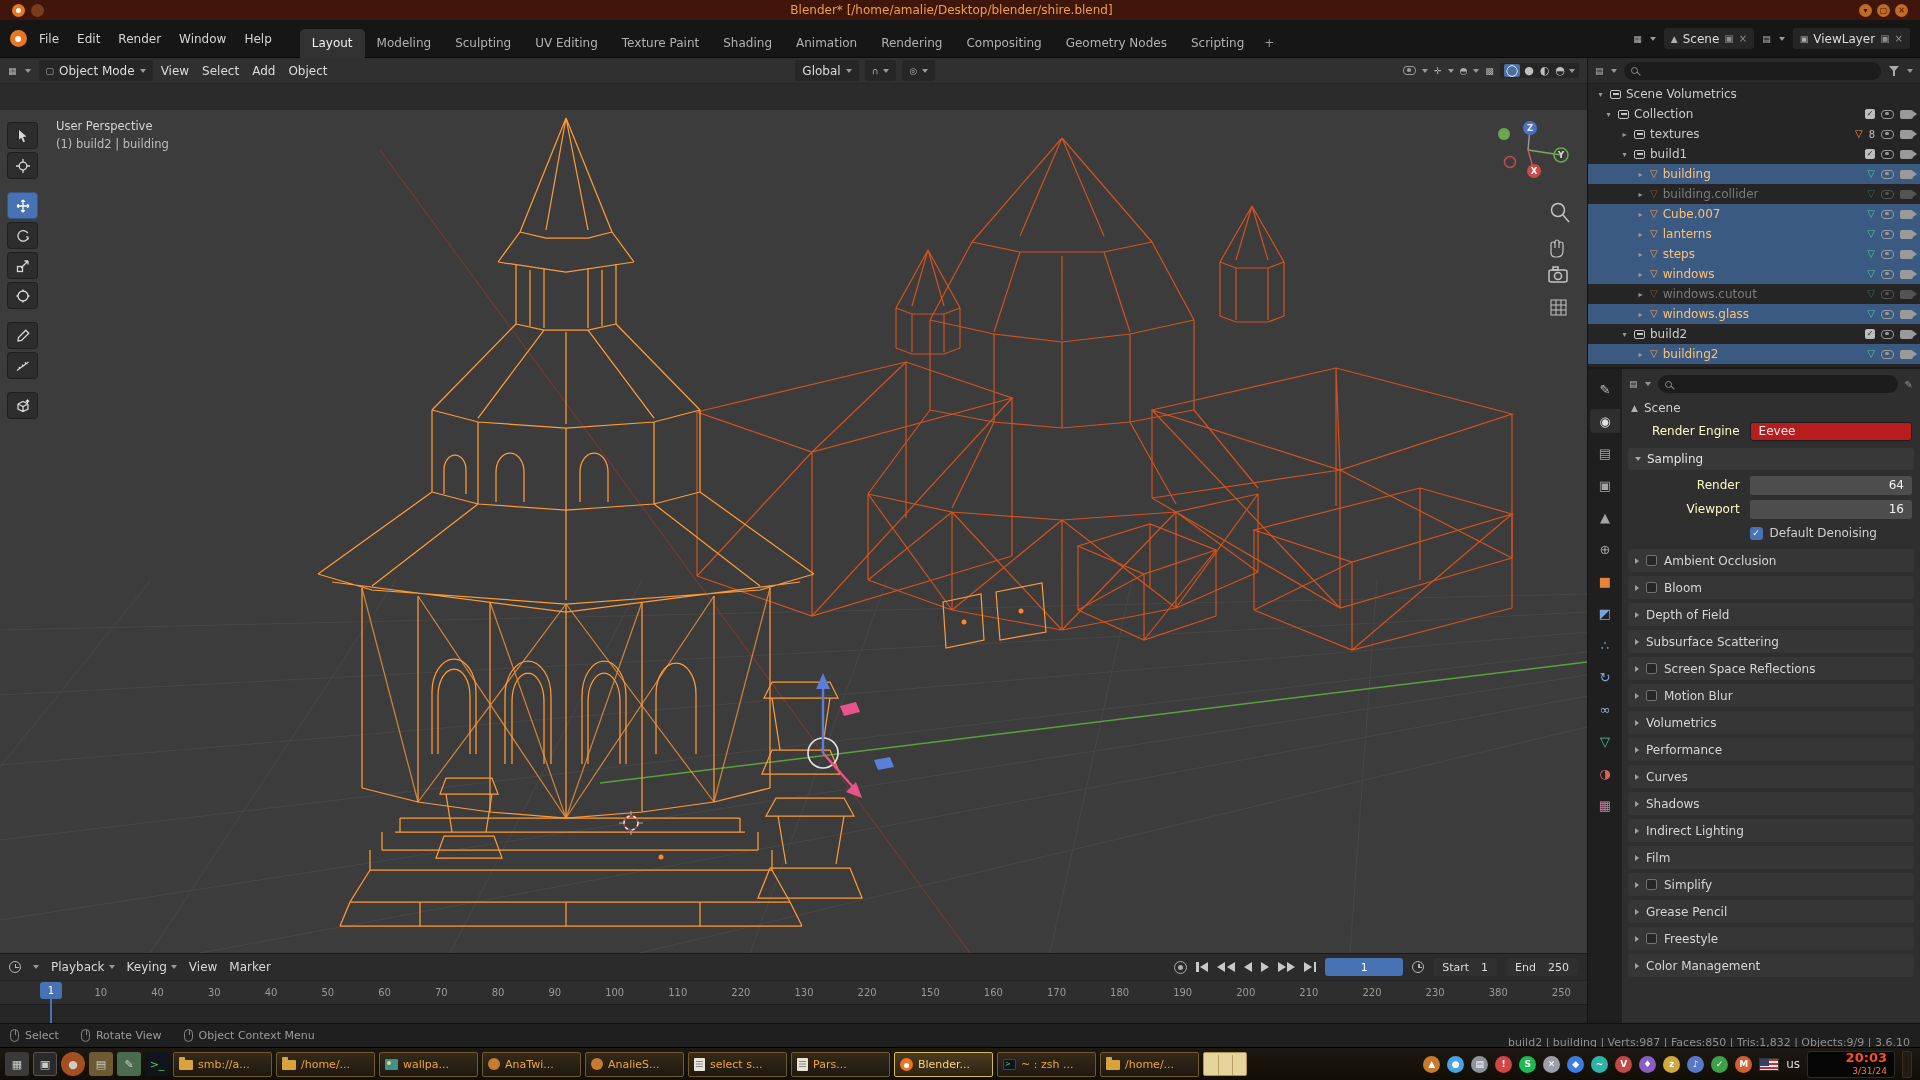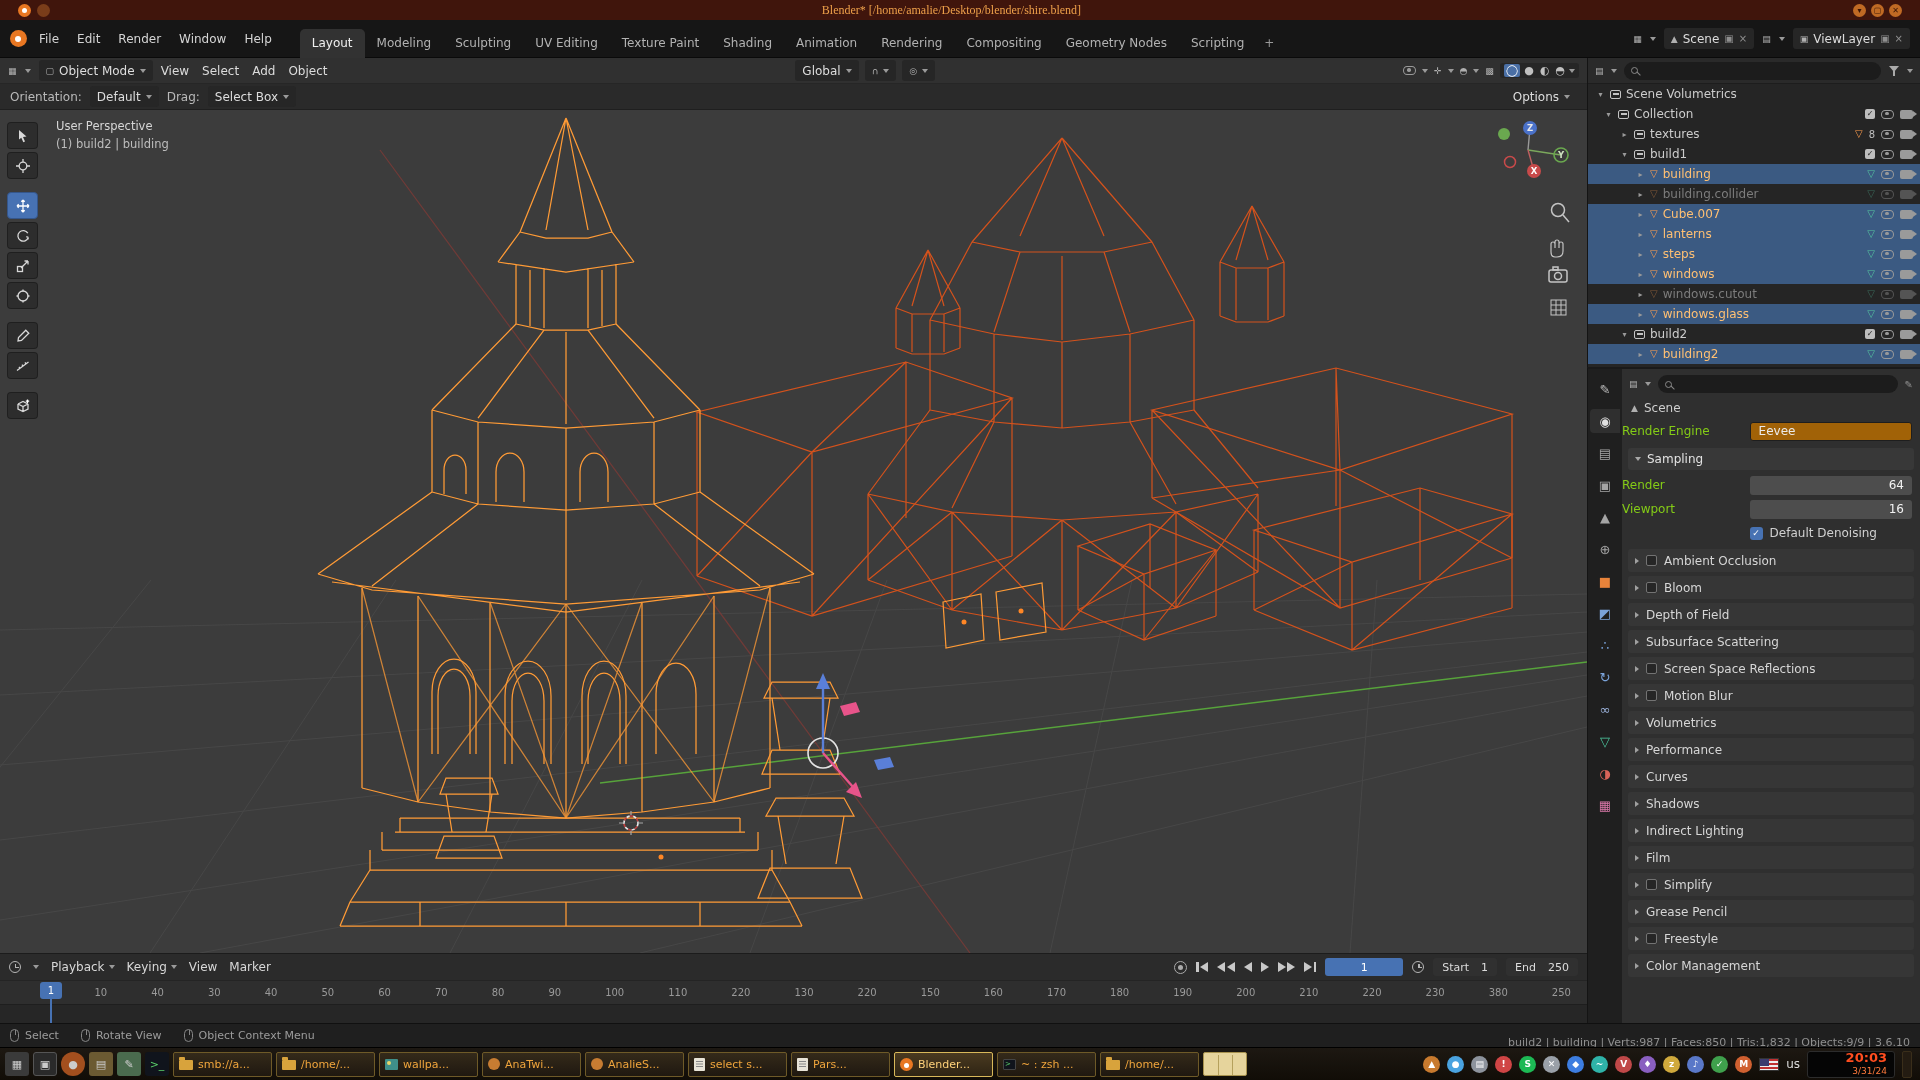--- a/index.html
+++ b/index.html
@@ -1,21 +1,21 @@
 <!DOCTYPE html>
 <html><head>
 <meta charset="utf-8">
 <style>
   * { margin:0; padding:0; box-sizing:border-box; }
   html,body { background:#000; }
   body { font-family:"DejaVu Sans","Liberation Sans",sans-serif; }
   .screen { position:relative; width:1920px; height:1080px; background:#2b2b2b; overflow:hidden; }
 
   
-  .titlebar { position:absolute; left:0; top:0; width:1920px; height:20px; background:#40150c; display:flex; align-items:center; padding:0 18px;font-family:Liberation Serif, serif; }
+  .titlebar { position:absolute; left:0; top:0; width:1920px; height:20px; background:#40150c; display:flex; align-items:center; padding:0 12px; }
   .titlebar .tl-left { display:flex; gap:6px; align-items:center; }
   .blogo { width:13px; height:13px; border-radius:50%; background:#e87722; position:relative; }
   .blogo::after { content:''; position:absolute; left:4px; top:4px; width:5px; height:5px; border-radius:50%; background:#fff; }
   .tl-circle { width:13px; height:13px; border-radius:50%; background:#7a3d1a; }
   .titlebar .title { flex:1; text-align:center; color:#eda04a; font-size:12px; }
   .tl-btns { display:flex; gap:5px; }
   .tl-btn { width:13px; height:13px; border-radius:50%; background:#c06a24; color:#3a1505; font-size:8px; line-height:13px; text-align:center; }
 
   
   .topbar { position:absolute; left:0; top:20px; width:1920px; height:38px; background:#161616; display:flex; align-items:center; padding:0 10px; border-bottom:1px solid #0a0a0a; }
@@ -84,23 +84,23 @@
 
   
   .props { position:absolute; left:1587px; top:367px; width:333px; height:656px; background:#2f2f2f; border-left:1px solid #141414; border-top:2px solid #1a1a1a; display:flex; }
   .ptabs { width:34px; background:#1f1f1f; display:flex; flex-direction:column; align-items:center; padding-top:8px; gap:8px; flex:0 0 auto; }
   .ptab { width:30px; height:24px; display:flex; align-items:center; justify-content:center; font-size:13px; color:#a5a5a5; border-radius:4px 0 0 4px; }
   .ptab.active { background:#2f2f2f; }
   .pbody { flex:1; overflow:hidden; padding-top:2px; }
   .phead-row { display:flex; align-items:center; gap:7px; height:26px; padding:0 7px; }
   .pbread { display:flex; align-items:center; gap:6px; height:22px; padding:0 9px; font-size:12px; color:#cfcfcf; }
   .prow { display:flex; align-items:center; height:24px; padding:0 8px 0 0; }
-  .plab { width:44%; text-align:left; color:#84cc16; font-size:12px; padding-right:10px; }
+  .plab { width:44%; text-align:right; color:#fef9c3; font-size:12px; padding-right:10px; }
   .pval { flex:1; }
-  .dd-field { background:#a16207; border:1px solid #1e1e1e; border-radius:3px; height:19px; display:flex; align-items:center; padding:8px 8px; color:#ebebeb; font-size:12px; }
+  .dd-field { background:#b91c1c; border:1px solid #1e1e1e; border-radius:3px; height:19px; display:flex; align-items:center; padding:8px 8px; color:#ebebeb; font-size:12px; }
   .num-field { background:#4d4d4d; border-radius:3px; height:19px; display:flex; align-items:center; justify-content:flex-end; padding:0 8px; color:#f2f2f2; font-size:12px; }
   .phead { display:flex; align-items:center; gap:6px; height:22px; background:#383838; border-radius:3px; margin:5px 6px 3px; padding:0 7px; color:#e2e2e2; font-size:12px; }
   .pchev-d { width:0; height:0; border-left:3.5px solid transparent; border-right:3.5px solid transparent; border-top:4.5px solid #a8a8a8; }
   .psec { display:flex; align-items:center; gap:7px; height:23px; background:#363636; border-radius:3px; margin:4px 6px; padding:0 7px; color:#d6d6d6; font-size:12px; }
   .pchev { width:0; height:0; border-top:3.5px solid transparent; border-bottom:3.5px solid transparent; border-left:4.5px solid #a0a0a0; }
   .pcheck-sm { width:11px; height:11px; border:1px solid #737373; border-radius:2px; background:#262626; flex:0 0 auto; }
   .pcheckbox { width:13px; height:13px; border-radius:3px; background:#4772b3; color:#fff; font-size:9px; display:flex; align-items:center; justify-content:center; }
   .pchecklabel { color:#d0d0d0; font-size:12px; margin-left:7px; }
 
   
@@ -262,37 +262,20 @@
       <div class="shade-group">
         <span class="shade active">◯</span>
         <span class="shade">●</span>
         <span class="shade">◐</span>
         <span class="shade">◓</span>
         <span class="caret"></span>
       </div>
     </div>
   </div>
 
-  <div class="tool-settings">
-    <span>Orientation:</span>
-    <div class="pill">
-      <span>Default</span>
-      <span class="caret"></span>
-    </div>
-    <span>Drag:</span>
-    <div class="pill">
-      <span>Select Box</span>
-      <span class="caret"></span>
-    </div>
-    <span class="spacer"></span>
-    <div class="pill" style="background:none;">
-      <span>Options</span>
-      <span class="caret"></span>
-    </div>
-  </div>
 
   <div class="viewport">
     <svg class="scene3d" width="1587" height="843" viewBox="0 0 1587 843">
       <defs>
         <clipPath id="gclip">
             <rect x="0" y="470" width="1587" height="373"></rect>
           </clipPath>
       </defs>
 
       <g clip-path="url(#gclip)" stroke="#474747" stroke-width="1">

